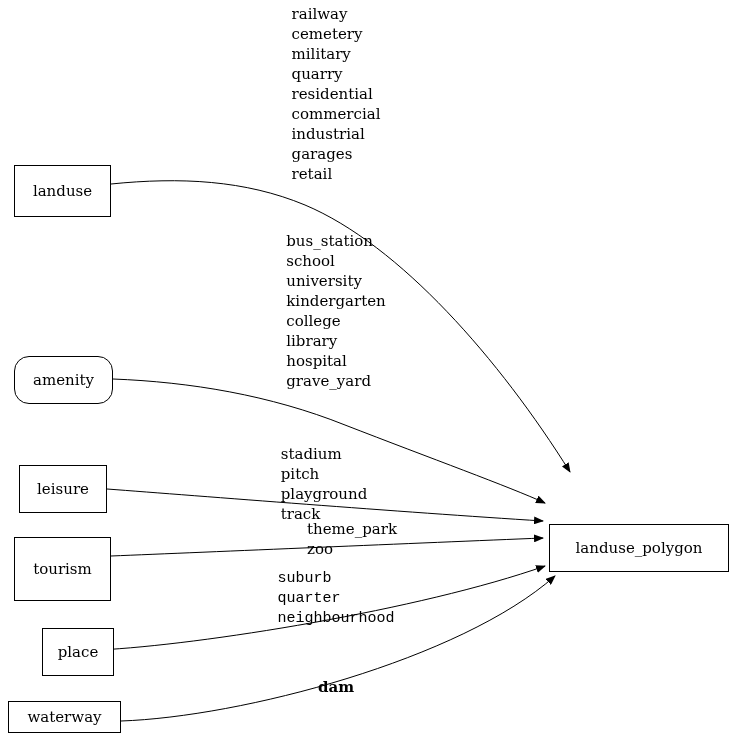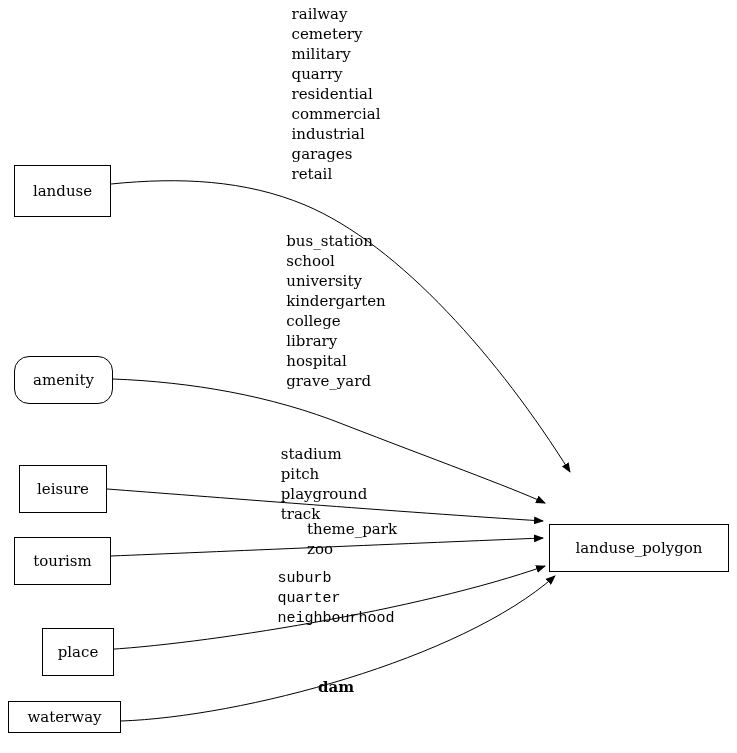--- a/index.html
+++ b/index.html
@@ -72,21 +72,21 @@
   <div id="nodes-layer">
       <div class="node" style="left: 14px; top: 165px; width: 97px; height: 52px;">
         <span>landuse</span>
       </div>
       <div class="node" style="left: 14px; top: 356px; width: 99px; height: 48px; border-radius: 15px;">
         <span>amenity</span>
       </div>
       <div class="node" style="left: 19px; top: 465px; width: 88px; height: 48px;">
         <span>leisure</span>
       </div>
-      <div class="node" style="left: 14px; top: 537px; width: 97px; height: 48px;">
+      <div class="node" style="left: 14px; top: 537px; width: 97px; height: 64px;">
         <span>tourism</span>
       </div>
       <div class="node" style="left: 27px; top: 628px; width: 72px; height: 48px; margin-left: 15px;">
         <span>place</span>
       </div>
       <div class="node" style="left: 8px; top: 701px; width: 113px; height: 32px;">
         <span>waterway</span>
       </div>
       <div class="node" style="left: 549px; top: 500px; width: 180px; height: 48px; margin-top: 24px;">
         <span>landuse_polygon</span>

